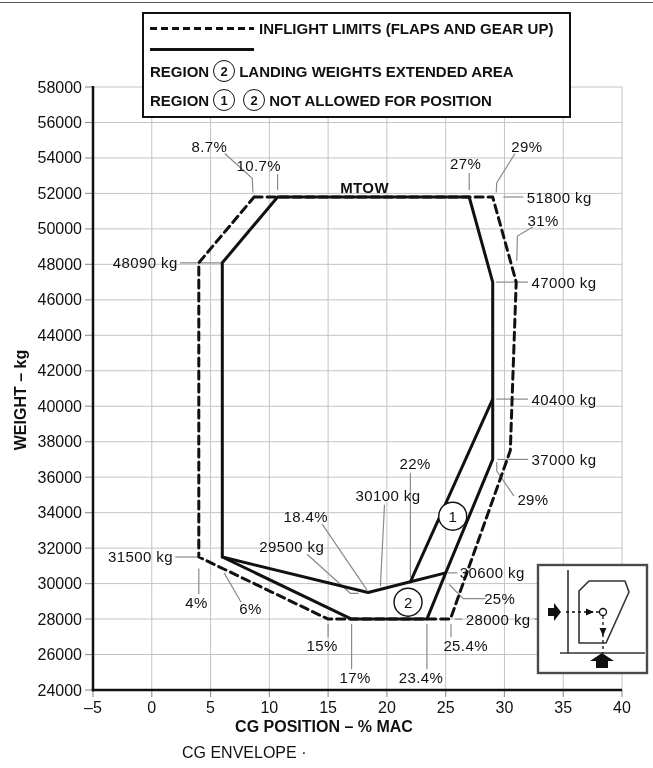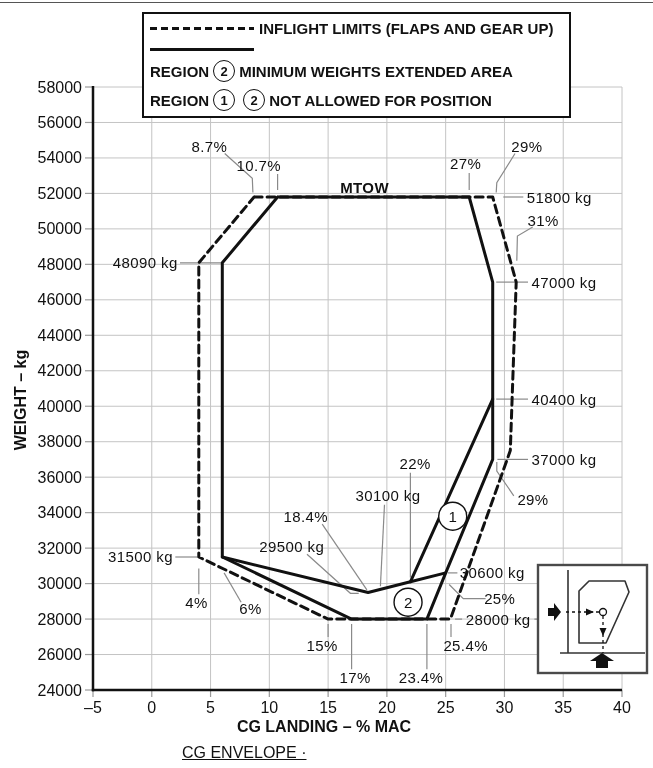--- a/index.html
+++ b/index.html
@@ -17,21 +17,21 @@
   .lrow .sample{width:104px;height:3px;margin-right:5px;flex:none;}
   .sample.dashed{background:repeating-linear-gradient(90deg,#111 0 7px,transparent 7px 11px);}
   .sample.solid{background:#111;}
   .badge{flex:none;width:22px;height:22px;box-sizing:border-box;border:1.5px solid #111;border-radius:50%;
          display:flex;align-items:center;justify-content:center;font-size:13px;font-weight:bold;margin:0 4px;background:#fff;}
   .row4{margin-top:7px;}
   .ytitle{position:absolute;left:21px;top:400px;transform:translate(-50%,-50%) rotate(-90deg);
           font-size:16px;font-weight:bold;white-space:nowrap;}
   .xtitle{position:absolute;left:324px;top:727px;transform:translate(-50%,-50%);
           font-size:16px;font-weight:bold;white-space:nowrap;}
-  .caption{position:absolute;left:182px;top:744px;font-size:16px;white-space:nowrap;text-decoration:underline;}
+  .caption{position:absolute;left:182px;top:744px;font-size:16px;white-space:nowrap;}
 </style>
 </head>
 <body>
 
 <svg id="chart" width="653" height="768" viewBox="0 0 653 768">
     <line x1="0" y1="2.5" x2="653" y2="2.5" stroke="#555" stroke-width="1.2"></line>
     <line x1="93" y1="87" x2="93" y2="690" stroke="#c4c4c4" stroke-width="1"></line>
     <line x1="93" y1="690" x2="93" y2="697" stroke="#999" stroke-width="1.2"></line>
     <text x="93" y="713" text-anchor="middle" class="tick">–5</text>
     <line x1="151.77777777777777" y1="87" x2="151.77777777777777" y2="690" stroke="#c4c4c4" stroke-width="1"></line>
@@ -196,25 +196,25 @@
   <div class="lrow">
     <span class="sample dashed"></span>
     <span>INFLIGHT LIMITS (FLAPS AND GEAR UP)</span>
   </div>
   <div class="lrow">
     <span class="sample solid"></span>
   </div>
   <div class="lrow">
     <span>REGION</span>
     <span class="badge">2</span>
-    <span>MINIMUM WEIGHTS EXTENDED AREA</span>
+    <span>LANDING WEIGHTS EXTENDED AREA</span>
   </div>
   <div class="lrow row4">
     <span>REGION</span>
     <span class="badge">1</span>
     <span class="badge">2</span>
     <span>NOT ALLOWED FOR POSITION</span>
   </div>
 </div>
 
 <div class="ytitle">WEIGHT – kg</div>
-<div class="xtitle">CG LANDING – % MAC</div>
+<div class="xtitle">CG POSITION – % MAC</div>
 <div class="caption">CG ENVELOPE ·</div>
 
 </body></html>

